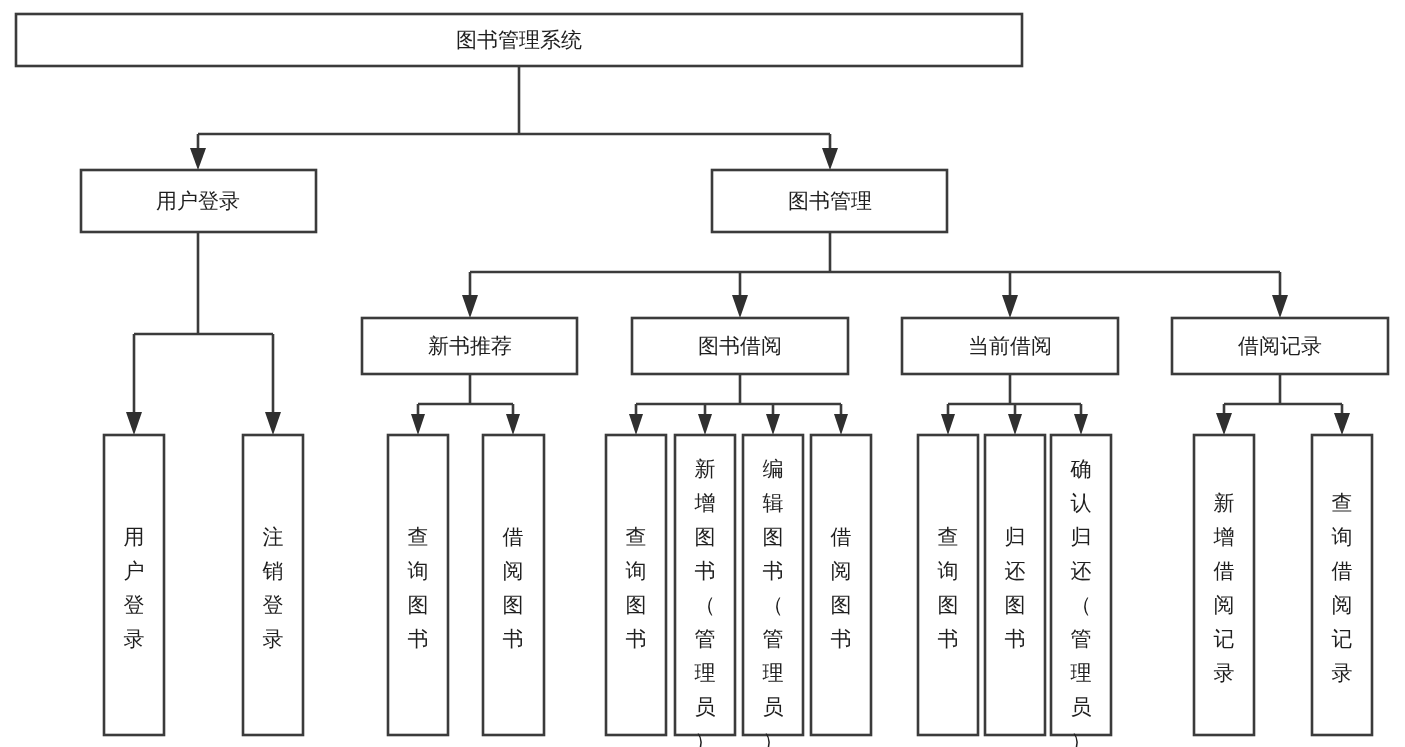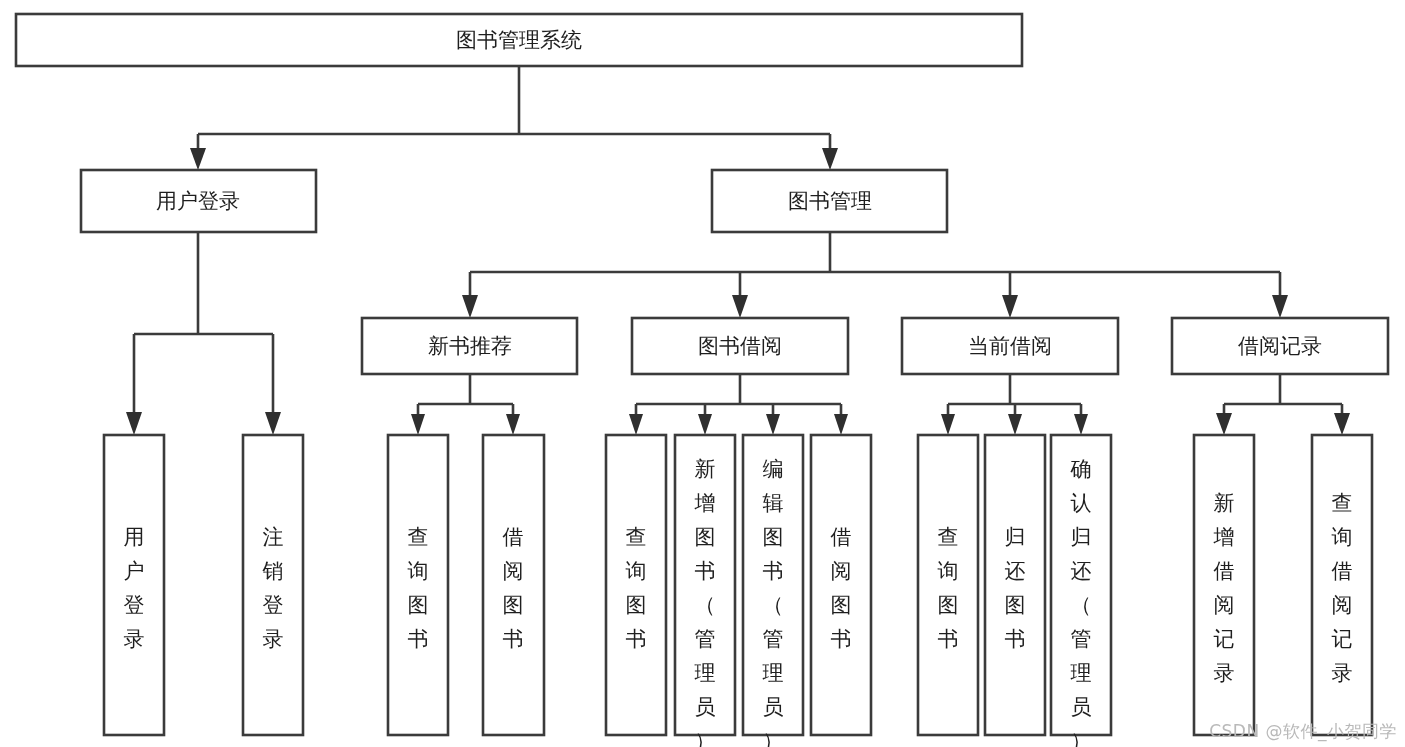--- a/index.html
+++ b/index.html
@@ -217,14 +217,13 @@
       <rect class="node-box" x="1194" y="435" width="60" height="300"></rect>
       <text class="node-label-v" x="1224"><tspan x="1224" y="509.52">新</tspan><tspan x="1224" y="543.52">增</tspan><tspan x="1224" y="577.52">借</tspan><tspan x="1224" y="611.52">阅</tspan><tspan x="1224" y="645.52">记</tspan><tspan x="1224" y="679.52">录</tspan></text>
     </g>
     <g>
       <rect class="node-box" x="1312" y="435" width="60" height="300"></rect>
       <text class="node-label-v" x="1342"><tspan x="1342" y="509.52">查</tspan><tspan x="1342" y="543.52">询</tspan><tspan x="1342" y="577.52">借</tspan><tspan x="1342" y="611.52">阅</tspan><tspan x="1342" y="645.52">记</tspan><tspan x="1342" y="679.52">录</tspan></text>
     </g>
 
   </svg>
 
-  <div class="watermark">CSDN @软件_小贺同学</div>
 </div>
 
 </body></html>

